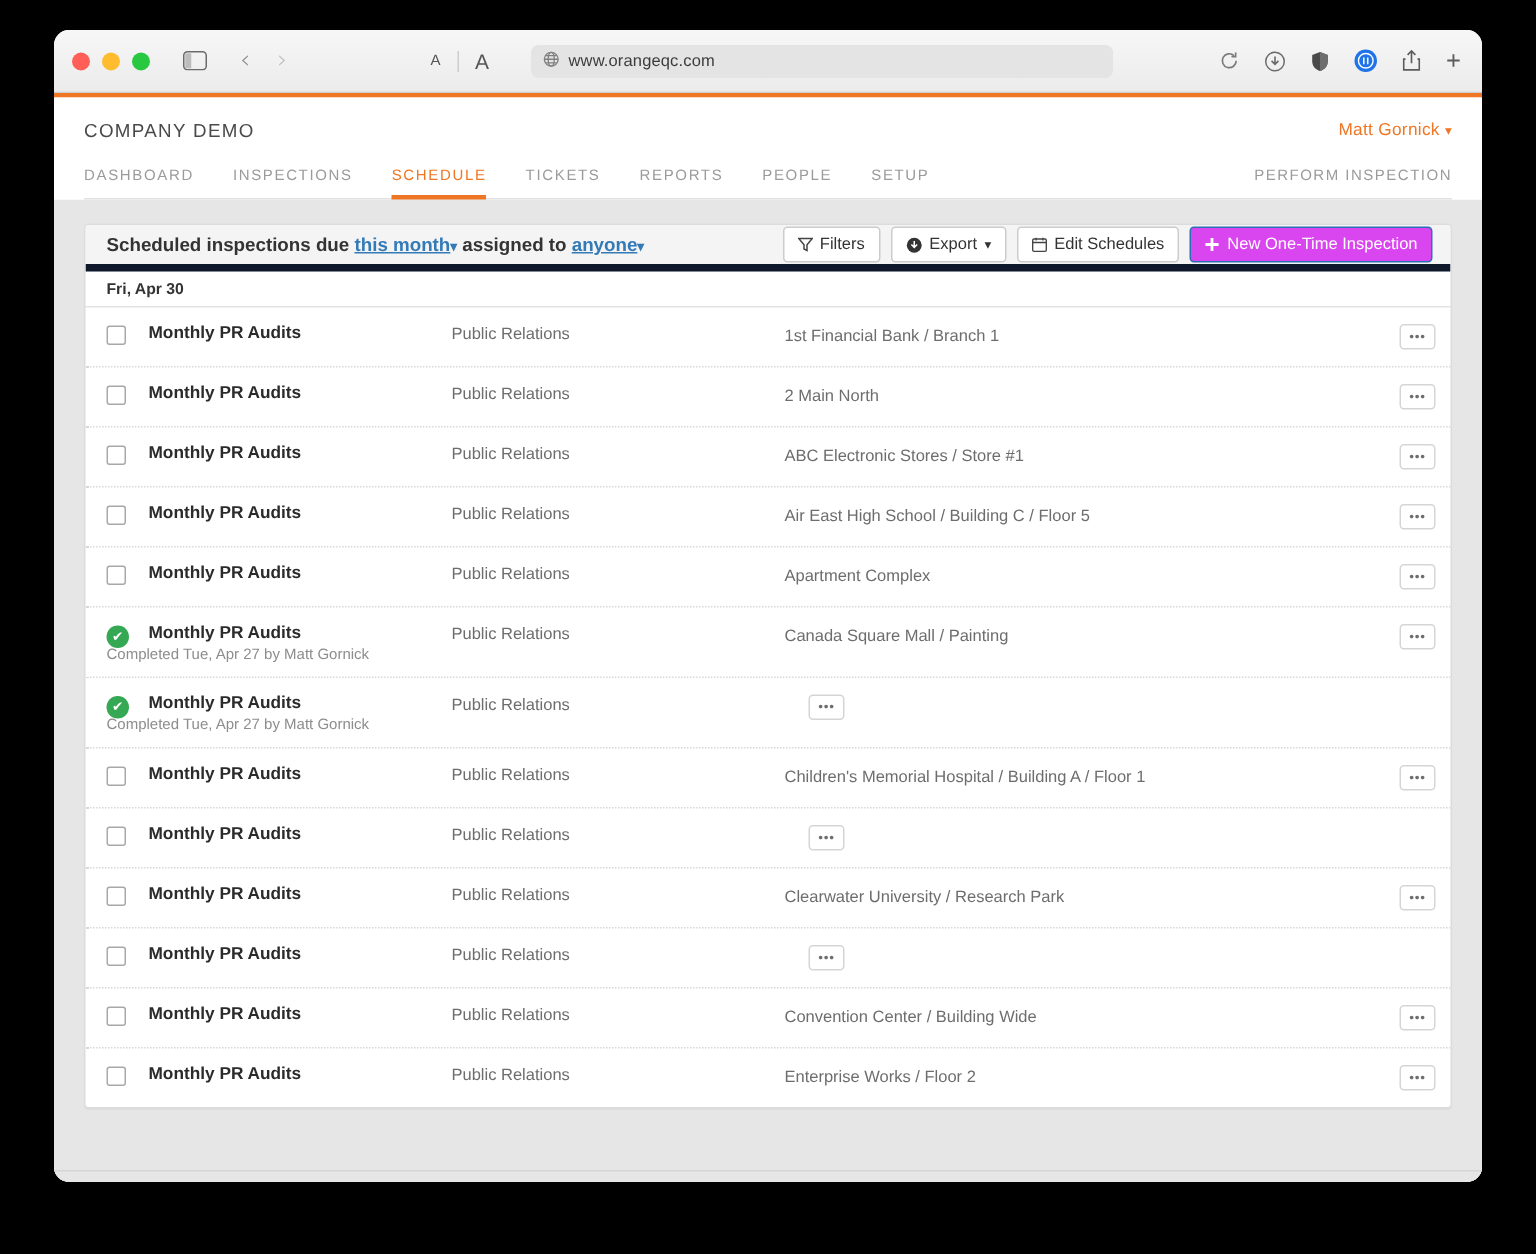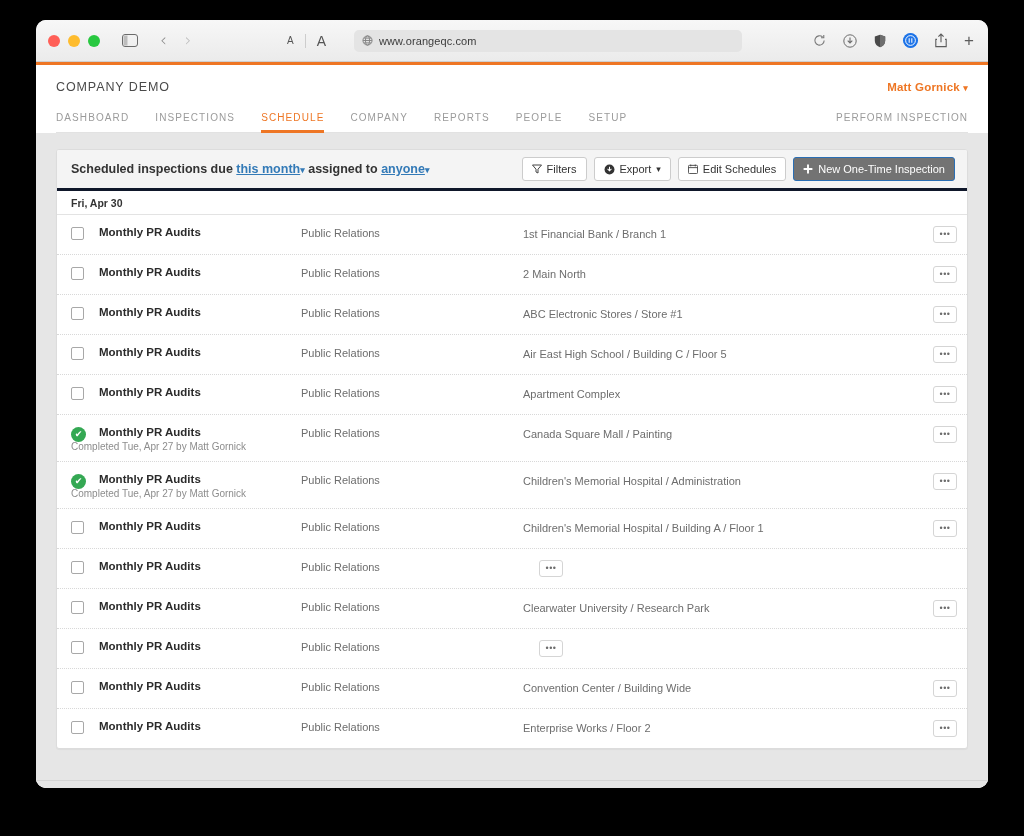--- a/index.html
+++ b/index.html
@@ -79,21 +79,21 @@
     position: relative;
   }
   .brandrow {
     height: 36px; display: flex; align-items: center; justify-content: space-between;
     padding-top: 8px;
   }
   .brand {
     font-size: 12.5px; color: #4a4a4a; letter-spacing: .9px;
   }
   .user {
-    font-size: 11.5px; color: #ee7624; font-weight: bold; letter-spacing: .2px;
+    font-size: 11.5px; color: #ee7624; font-weight: normal; letter-spacing: .2px;
   }
   .caret { font-size: 9px; }
 
   .tabsrow {
     display: flex; align-items: flex-end; justify-content: space-between;
     border-bottom: 1px solid #e2e2e2;
     height: 32px;
     gap: 20px;
   }
   .tabs { display: flex; gap: 0; }
@@ -121,36 +121,36 @@
   .card {
     background: #fff;
     border: 1px solid #dcdcdc;
     border-radius: 3px;
     box-shadow: 0 1px 1px rgba(0,0,0,.04);
     overflow: hidden;
   }
 
   .cardhead {
     background: #f4f4f4;
-    border-bottom: 3px solid #0f172a;
-    height: 41px;
+    border-bottom: 5px solid #0f172a;
+    height: 31px;
     display: flex; align-items: center; justify-content: space-between;
     padding: 0 12px 0 14px;
   }
   .headtitle { font-size: 12.5px; color: #333; font-weight: bold; }
   .dlink { color: #337ab7; text-decoration: underline; cursor: pointer; }
   .dcaret { color: #337ab7; font-size: 9px; text-decoration: none; display: inline-block; }
 
   .btns { display: flex; gap: 7px; align-items: center; }
   .btn {
     height: 24px; border: 1px solid #ccc; background: #fff; border-radius: 3px;
     font-size: 11px; color: #333; display: inline-flex; align-items: center; gap: 5px;
     padding: 0 9px; cursor: pointer; white-space: nowrap;
   }
-  .btn.primary { background: #737373; border-color: #2a6eb4; color: #fff; }
+  .btn.primary { background: #d946ef; border-color: #2a6eb4; color: #fff; }
   .bicon { display: inline-flex; align-items: center; }
 
   .progress {
     font-size: 14px; color: #777; padding: 15px 14px 8px 14px;
   }
   .datehead {
     font-size: 10.5px; font-weight: bold; color: #333;
     padding: 6px 14px 5px 14px;
   }
 
@@ -282,21 +282,21 @@
           <span>Matt Gornick</span>
           <span class="caret">▾</span>
         </div>
       </div>
 
       <div class="tabsrow">
         <div class="tabs">
           <div class="tab">DASHBOARD</div>
           <div class="tab">INSPECTIONS</div>
           <div class="tab active">SCHEDULE</div>
-          <div class="tab">COMPANY</div>
+          <div class="tab">TICKETS</div>
           <div class="tab">REPORTS</div>
           <div class="tab">PEOPLE</div>
           <div class="tab">SETUP</div>
         </div>
         <div class="perform">PERFORM INSPECTION</div>
       </div>
     </div>
 
     <div class="content">
       <div class="card">
@@ -432,21 +432,20 @@
             </div>
             <div class="row tall">
               <div class="c-check">
                 <span class="okmark">✔</span>
               </div>
               <div class="c-name">
                 <div class="nm">Monthly PR Audits</div>
                 <div class="sub">Completed Tue, Apr 27 by Matt Gornick</div>
               </div>
               <div class="c-cat">Public Relations</div>
-              <div class="c-loc">Children's Memorial Hospital / Administration</div>
               <div class="c-act">
                 <span class="dots">•••</span>
               </div>
             </div>
             <div class="row">
               <div class="c-check">
                 <span class="cbox"></span>
               </div>
               <div class="c-name">
                 <div class="nm">Monthly PR Audits</div>

